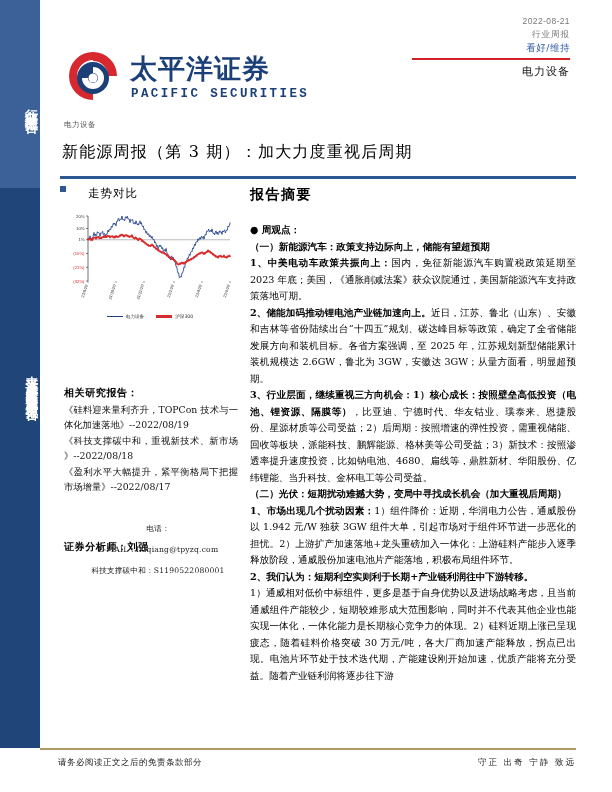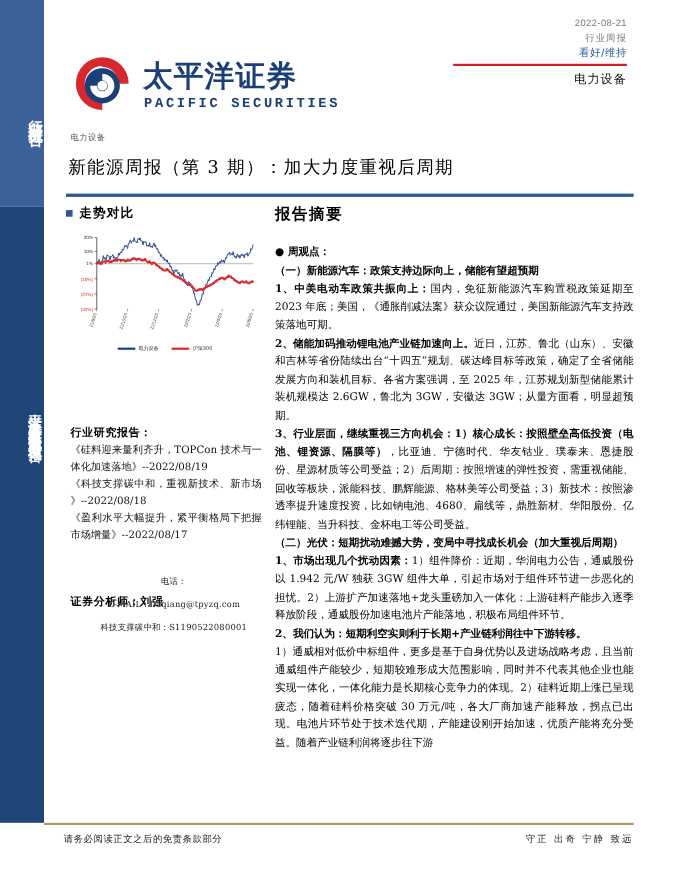--- a/index.html
+++ b/index.html
@@ -62,22 +62,22 @@
     letter-spacing:1.2px; white-space:nowrap;
   }
   .title-rule {
     position:absolute; left:60px; top:176px; width:516px; height:2.5px;
     background:#2d5893;
   }
 
   
   .col-left { position:absolute; left:60px; top:186px; width:178px; }
   .sec-head {
-    display:flex; align-items:center; gap:6px;
-    font-size:11.5px; font-weight:bold; color:#000;
+    display:flex; align-items:flex-start; gap:22px;
+    font-size:11.5px; font-weight:normal; color:#000;
     font-family:"DejaVu Serif", serif; letter-spacing:1px;
   }
   .sq { width:6px; height:6px; background:#2d5893; display:inline-block; }
 
   .chart-box { position:absolute; left:2px; top:24px; width:172px; height:105px; }
   .chart-legend {
     position:absolute; left:10px; top:128px; width:160px;
     display:flex; justify-content:center; gap:12px; align-items:center;
   }
   .lg { display:flex; align-items:center; gap:3px; font-size:4.6px; color:#333; }
@@ -211,21 +211,21 @@
       <span class="lg">
         <span class="lg-line" id="lg0" style="background: rgb(31, 63, 135);"></span>
         <span>电力设备</span>
       </span>
       <span class="lg">
         <span class="lg-line" id="lg1" style="background: rgb(216, 43, 43); height: 2.4px;"></span>
         <span>沪深300</span>
       </span>
     </div>
 
-    <div class="rel-title">行业研究报告：</div>
+    <div class="rel-title">相关研究报告：</div>
     <div class="rel-list" id="rel-list">
         <div class="rel-item">《硅料迎来量利齐升，TOPCon 技术与一体化加速落地》--2022/08/19</div>
         <div class="rel-item">《科技支撑碳中和，重视新技术、新市场 》--2022/08/18</div>
         <div class="rel-item">《盈利水平大幅提升，紧平衡格局下把握市场增量》--2022/08/17</div>
       </div>
 
     <div class="analyst">证券分析师：刘强</div>
     <div class="contact">
       <div>电话：</div>
       <div>E-MAIL：liuqiang@tpyzq.com</div>

